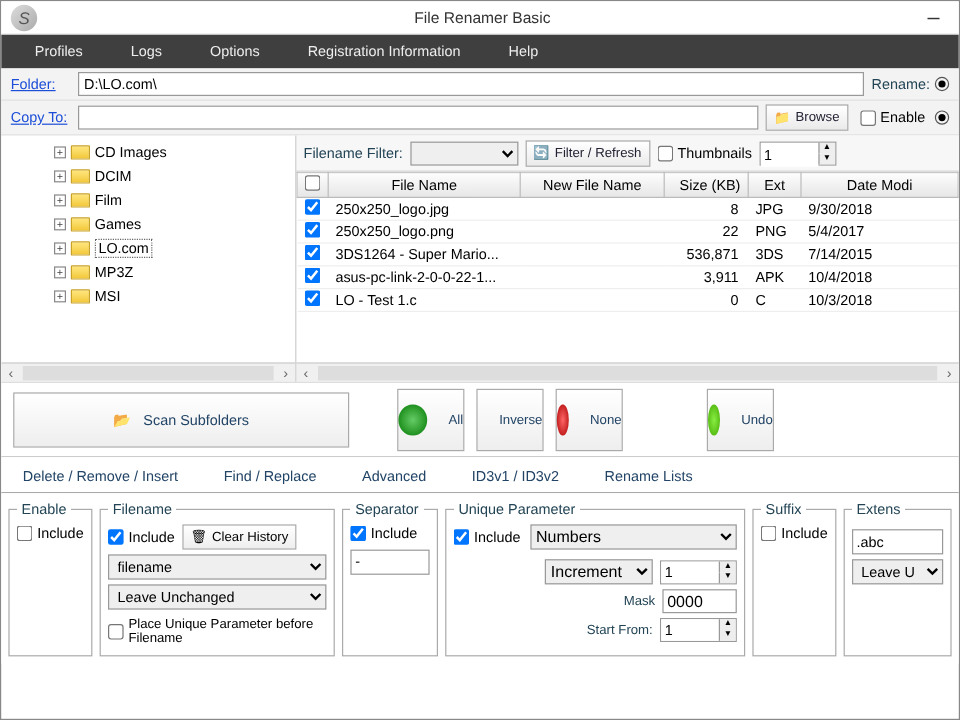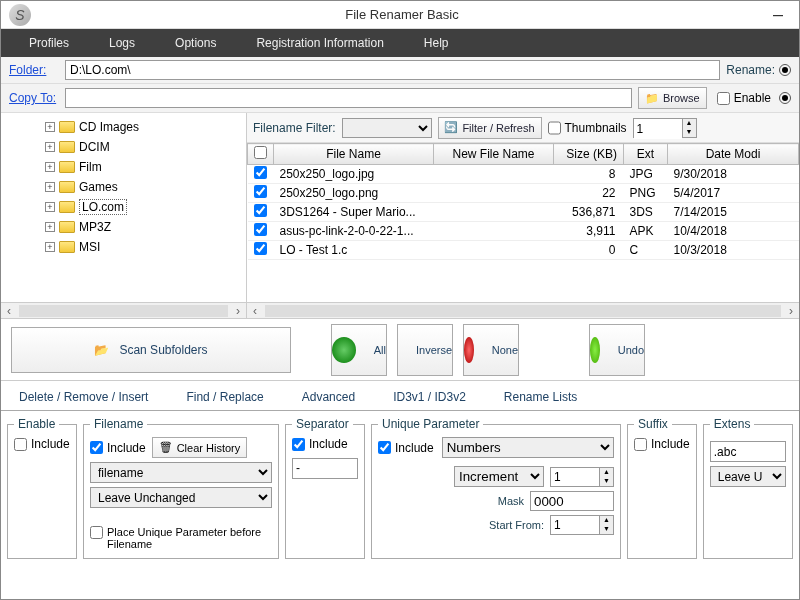--- a/index.html
+++ b/index.html
@@ -273,21 +273,21 @@
           <input type="checkbox" checked="" style="">
           <span>Include</span>
         </label>
       <button class="clearhist">
           <span>🗑</span>
           <span>Clear History</span>
         </button>
     </div>
     <select class="fld"><option>filename</option></select>
     <select class="fld"><option>Leave Unchanged</option></select>
-    <label class="chk" style="margin-top:18px;align-items:flex-start">
+    <label class="chk" style="margin-top:6px;align-items:center">
         <input type="checkbox" style="">
         <span style="font-size:11px;line-height:12px">Place Unique Parameter before Filename</span>
       </label>
   </fieldset>
 
   <fieldset style="width:80px">
     <legend>Separator</legend>
     <label class="chk">
         <input type="checkbox" checked="" style="">
         <span>Include</span>
@@ -309,21 +309,21 @@
       <div class="spin">
           <input value="1" style="">
           <div class="ar">
             <div>▲</div>
             <div>▼</div>
           </div>
         </div>
     </div>
     <div style="display:flex;gap:6px;align-items:center;margin-top:4px;justify-content:flex-end">
       <span class="small-lbl" style="width:70px">Mask</span>
-      <input style="width: 84px; height: 20px; border: 1px solid rgb(153, 153, 153); padding: 0px 3px;" value="0000">
+      <input style="width: 62px; height: 20px; border: 1px solid rgb(153, 153, 153); padding: 0px 3px;" value="0000">
     </div>
     <div style="display:flex;gap:6px;align-items:center;margin-top:4px;justify-content:flex-end">
       <span class="small-lbl" style="width:70px">Start From:</span>
       <div class="spin">
           <input value="1" style="">
           <div class="ar">
             <div>▲</div>
             <div>▼</div>
           </div>
         </div>

